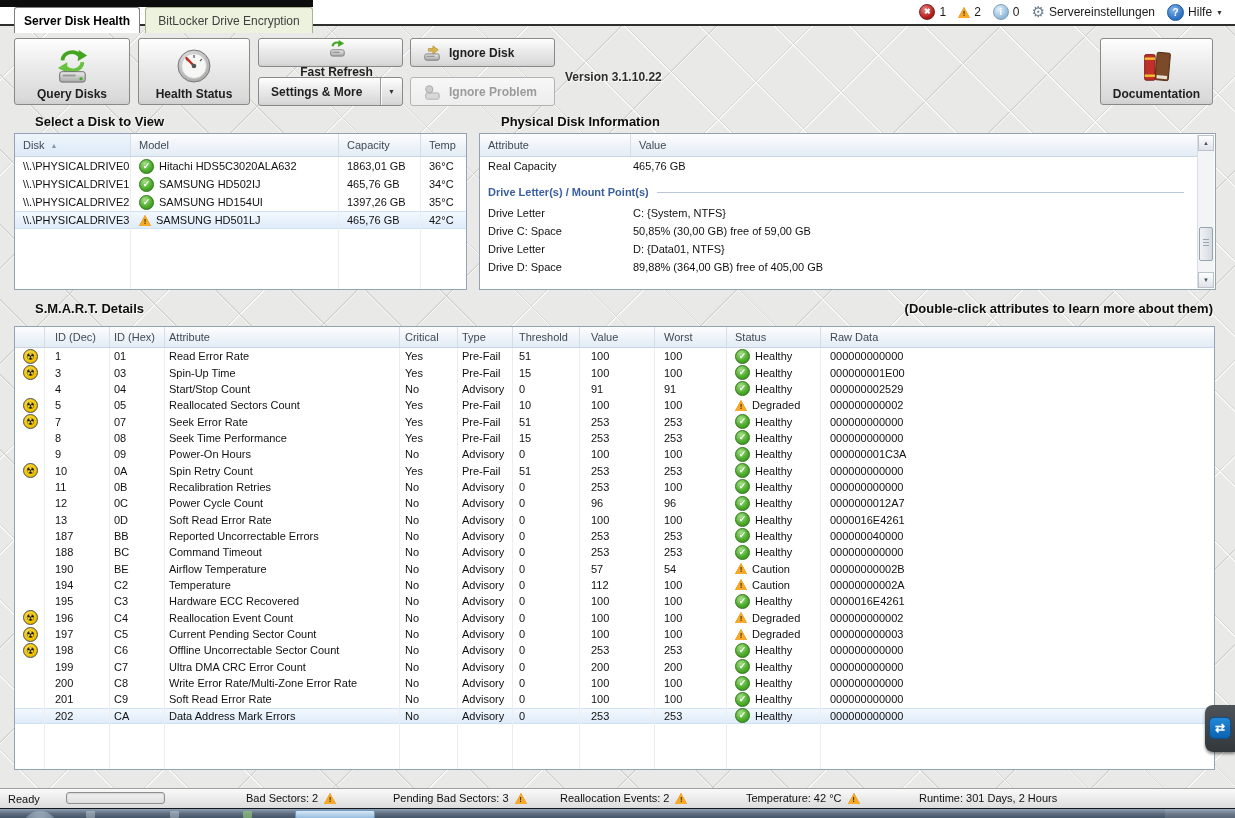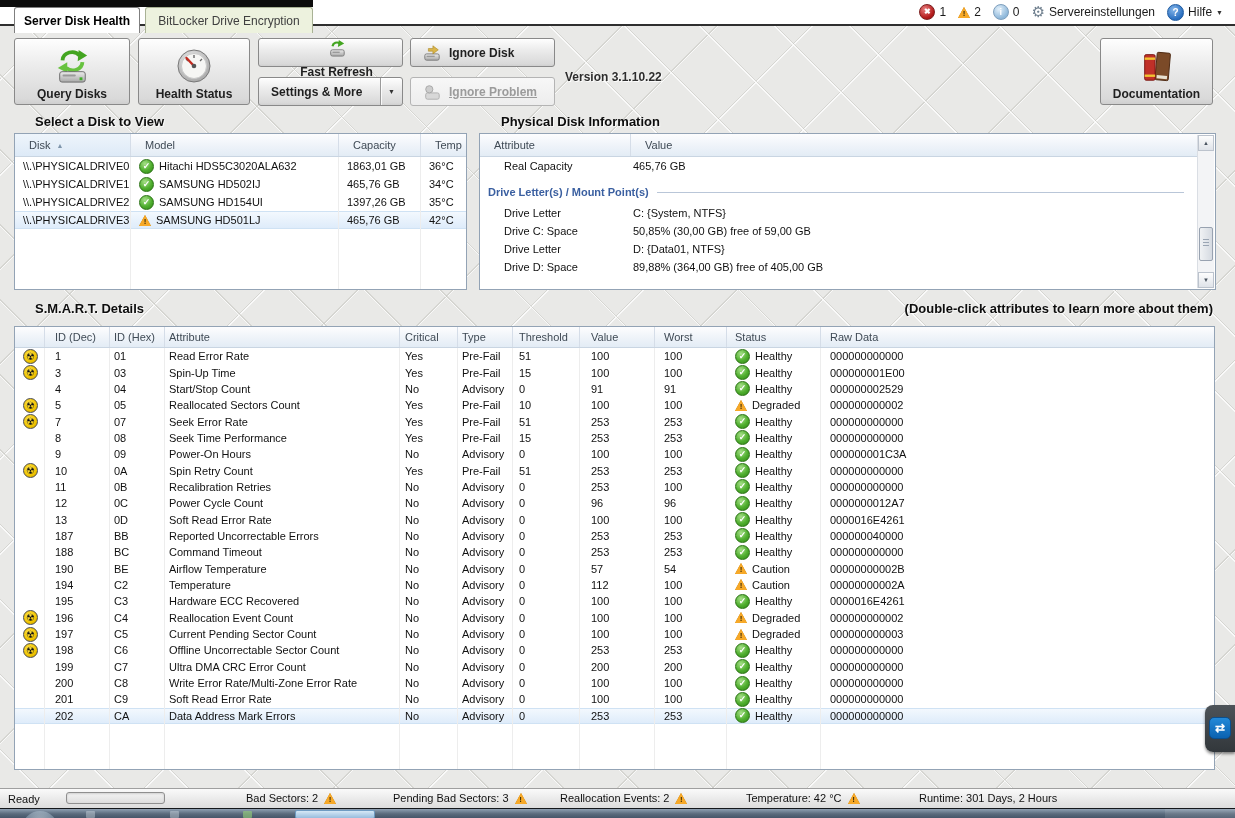--- a/index.html
+++ b/index.html
@@ -42,39 +42,39 @@
   .panel{position:absolute;background:#fff;border:1px solid #93a3b5;box-sizing:border-box;display:flex;flex-direction:column;z-index:2;}
   #p-disk{left:14px;top:133px;width:453px;height:157px;}
   #p-info{left:479px;top:133px;width:737px;height:157px;}
   #p-smart{left:14px;top:326px;width:1201px;height:444px;}
 
   .thead{display:grid;flex:0 0 auto;background:linear-gradient(#fdfdfe,#eef3f9 55%,#e3ecf5);border-bottom:1px solid #c9d5e2;color:#3f4a55;font-size:11px;}
   .dgrid{grid-template-columns:116px 208px 82px 1fr;}
   .igrid{grid-template-columns:151px 1fr;}
   .sgrid{grid-template-columns:30px 65px 55px 235px 58px 55px 67px 75px 72px 94px minmax(0,1fr);}
   #disk-head{height:22px;} #info-head{height:22px;} #smart-head{height:20px;}
-  .hcell{display:flex;align-items:center;padding-left:14px;gap:4px;border-right:1px solid #d5dde8;overflow:hidden;white-space:nowrap;}
+  .hcell{display:flex;align-items:center;padding-left:8px;gap:4px;border-right:1px solid #d5dde8;overflow:hidden;white-space:nowrap;}
   .hcell:last-child{border-right:none;}
   .hcell.sorted{background:linear-gradient(#eef5fb,#ddeaf7);}
   .sort{font-size:7px;color:#7e95ab;margin-left:2px;}
 
   .drow,.irow{display:grid;height:18px;font-size:11px;color:#111;}
   .srow{display:grid;height:16.35px;font-size:11px;color:#111;}
   .cell{display:flex;align-items:center;padding-left:8px;gap:5px;overflow:hidden;white-space:nowrap;}
   .drow .cell, .srow .cell{border-right:1px solid #ededed;}
   .drow .cell:last-child, .srow .cell:last-child{border-right:none;}
   .dfill,.sfill{flex:1;display:grid;}
   .dfill .cell,.sfill .cell{border-right:1px solid #ededed;height:100%;}
   .dfill .cell:last-child,.sfill .cell:last-child{border-right:none;}
   .sel{background:linear-gradient(#f4f9fe,#ddebfa);box-shadow:inset 0 1px 0 #cfe2f4,inset 0 -1px 0 #cfe2f4;}
 
   .sc0{padding-left:8px;} .sc1{padding-left:10px;} .sc2{padding-left:4px;} .sc3{padding-left:4px;}
   .sc4{padding-left:5px;} .sc5{padding-left:4px;} .sc6{padding-left:6px;} .sc7{padding-left:11px;}
   .sc8{padding-left:9px;} .sc9{padding-left:8px;} .sc10{padding-left:9px;}
-  .igrid .cell:first-child{padding-left:24px;} .igrid .cell:last-child{padding-left:2px;}
+  .igrid .cell:first-child{padding-left:8px;} .igrid .cell:last-child{padding-left:2px;}
 
   #info-body{flex:1;margin-right:17px;overflow:hidden;}
   .isec{display:flex;align-items:center;height:24px;margin-top:5px;padding-left:8px;gap:8px;}
   .isec-label{font-size:11px;font-weight:bold;color:#3a5fa0;}
   .isec-line{flex:1;height:1px;background:#b9c6d8;margin-right:14px;}
 
   
   .vscroll{position:absolute;top:1px;right:1px;bottom:1px;width:17px;background:#f3f4f6;border-left:1px solid #dadee4;box-sizing:border-box;}
   .sbtn{position:absolute;left:0;width:16px;height:16px;background:linear-gradient(#fdfdfd,#dfe3e9);border:1px solid #bcc3cd;box-sizing:border-box;font-size:6px;color:#49535f;display:flex;align-items:center;justify-content:center;}
   .sbtn.up{top:0;} .sbtn.down{bottom:0;}
@@ -219,21 +219,21 @@
     <span>
       <svg width="18" height="18" viewBox="0 0 20 20">
         <rect x="2" y="11" width="16" height="7" rx="2" fill="url(#hddg)" stroke="#777"></rect>
         <rect x="4" y="13" width="9" height="1.5" fill="#999"></rect>
         <path d="M6 5 L11 5 L11 2 L17 6.5 L11 11 L11 8 L6 8 Z" fill="#d9b54a" stroke="#a8821e" stroke-width="0.6"></path>
       </svg>
     </span>
     <span>Ignore Disk</span>
   </div>
 
-  <div class="btn small disabled" style="left:410px;top:77px;width:145px;height:29px;text-decoration:underline;">
+  <div class="btn small disabled" style="left:410px;top:77px;width:145px;height:29px;">
     <span>
       <svg width="18" height="18" viewBox="0 0 20 20">
         <rect x="3" y="11" width="15" height="7" rx="2" fill="#d8d8d8" stroke="#ababab"></rect>
         <circle cx="7" cy="7" r="4" fill="#cdcdcd" stroke="#a5a5a5"></circle>
       </svg>
     </span>
     <span>Ignore Problem</span>
   </div>
 
   <div class="app-version">Version 3.1.10.22</div>

